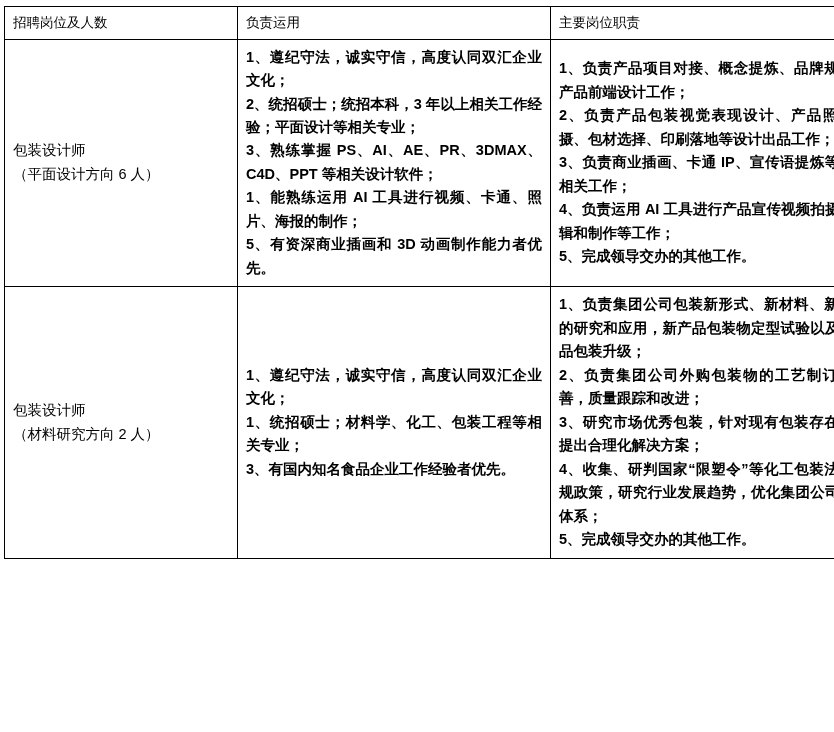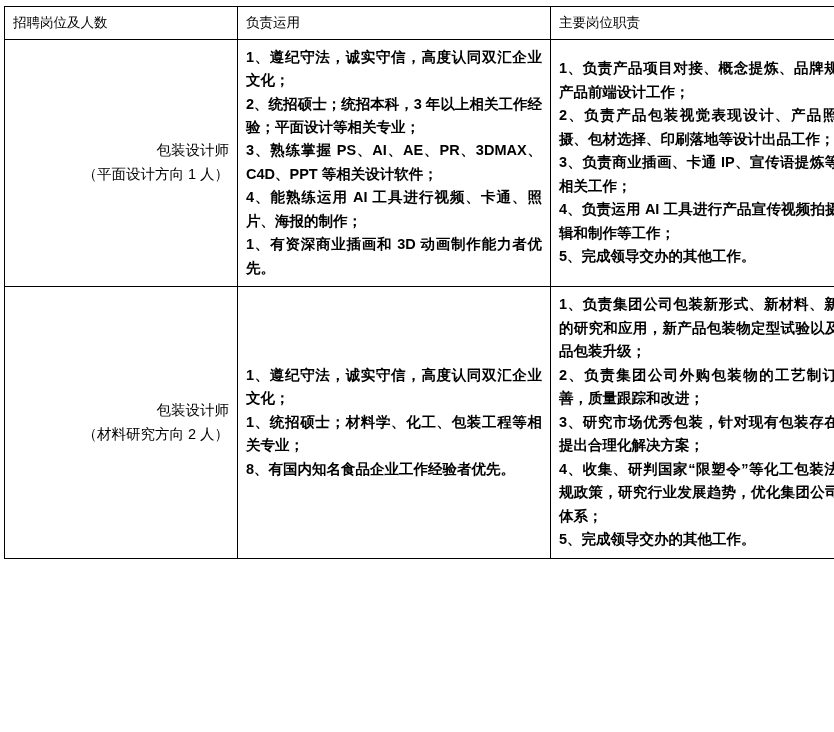--- a/index.html
+++ b/index.html
@@ -36,21 +36,21 @@
 
   thead td {
     font-size: 13.5px !important;
     padding: 7px 8px !important;
     line-height: 1.3 !important;
   }
   .head-cell {
     white-space: nowrap;
   }
   .post-cell {
-    text-align: right;
+    text-align: left;
     margin-top: 23px;
   }
   .post-cell .line {
     white-space: nowrap;
   }
   .body-cell p {
     margin: 0;
     font-weight: bold;
     text-align: justify;
     text-justify: inter-ideograph;
@@ -79,49 +79,49 @@
         <td class="col-post head-cell">招聘岗位及人数</td>
         <td class="col-req head-cell">负责运用</td>
         <td class="col-duty head-cell">主要岗位职责</td>
       </tr>
     </thead>
     <tbody>
       <tr class="row1">
         <td class="col-post post-cell">
           <span class="cell-inner">
             <span class="line">包装设计师</span><br>
-            <span class="line">（平面设计方向 1 人）</span>
+            <span class="line">（平面设计方向 6 人）</span>
           </span>
         </td>
         <td class="col-req body-cell req-cell">
           <p>1、遵纪守法，诚实守信，高度认同双汇企业文化；</p>
           <p>2、统招硕士；统招本科，3 年以上相关工作经验；平面设计等相关专业；</p>
           <p>3、熟练掌握 PS、AI、AE、PR、3DMAX、C4D、PPT 等相关设计软件；</p>
-          <p>4、能熟练运用 AI 工具进行视频、卡通、照片、海报的制作；</p>
-          <p>1、有资深商业插画和 3D 动画制作能力者优先。</p>
+          <p>1、能熟练运用 AI 工具进行视频、卡通、照片、海报的制作；</p>
+          <p>5、有资深商业插画和 3D 动画制作能力者优先。</p>
         </td>
         <td class="col-duty body-cell duty-cell">
           <p>1、负责产品项目对接、概念提炼、品牌规划等产品前端设计工作；</p>
           <p>2、负责产品包装视觉表现设计、产品照片拍摄、包材选择、印刷落地等设计出品工作；</p>
           <p>3、负责商业插画、卡通 IP、宣传语提炼等设计相关工作；</p>
           <p>4、负责运用 AI 工具进行产品宣传视频拍摄、剪辑和制作等工作；</p>
           <p>5、完成领导交办的其他工作。</p>
         </td>
       </tr>
       <tr class="row2">
         <td class="col-post post-cell">
           <span class="cell-inner">
             <span class="line">包装设计师</span><br>
             <span class="line">（材料研究方向 2 人）</span>
           </span>
         </td>
         <td class="col-req body-cell req-cell">
           <p>1、遵纪守法，诚实守信，高度认同双汇企业文化；</p>
           <p>1、统招硕士；材料学、化工、包装工程等相关专业；</p>
-          <p>8、有国内知名食品企业工作经验者优先。</p>
+          <p>3、有国内知名食品企业工作经验者优先。</p>
         </td>
         <td class="col-duty body-cell duty-cell">
           <p>1、负责集团公司包装新形式、新材料、新工艺的研究和应用，新产品包装物定型试验以及老产品包装升级；</p>
           <p>2、负责集团公司外购包装物的工艺制订及完善，质量跟踪和改进；</p>
           <p>3、研究市场优秀包装，针对现有包装存在问题提出合理化解决方案；</p>
           <p>4、收集、研判国家“限塑令”等化工包装法律法规政策，研究行业发展趋势，优化集团公司包装体系；</p>
           <p>5、完成领导交办的其他工作。</p>
         </td>
       </tr>
     </tbody>

